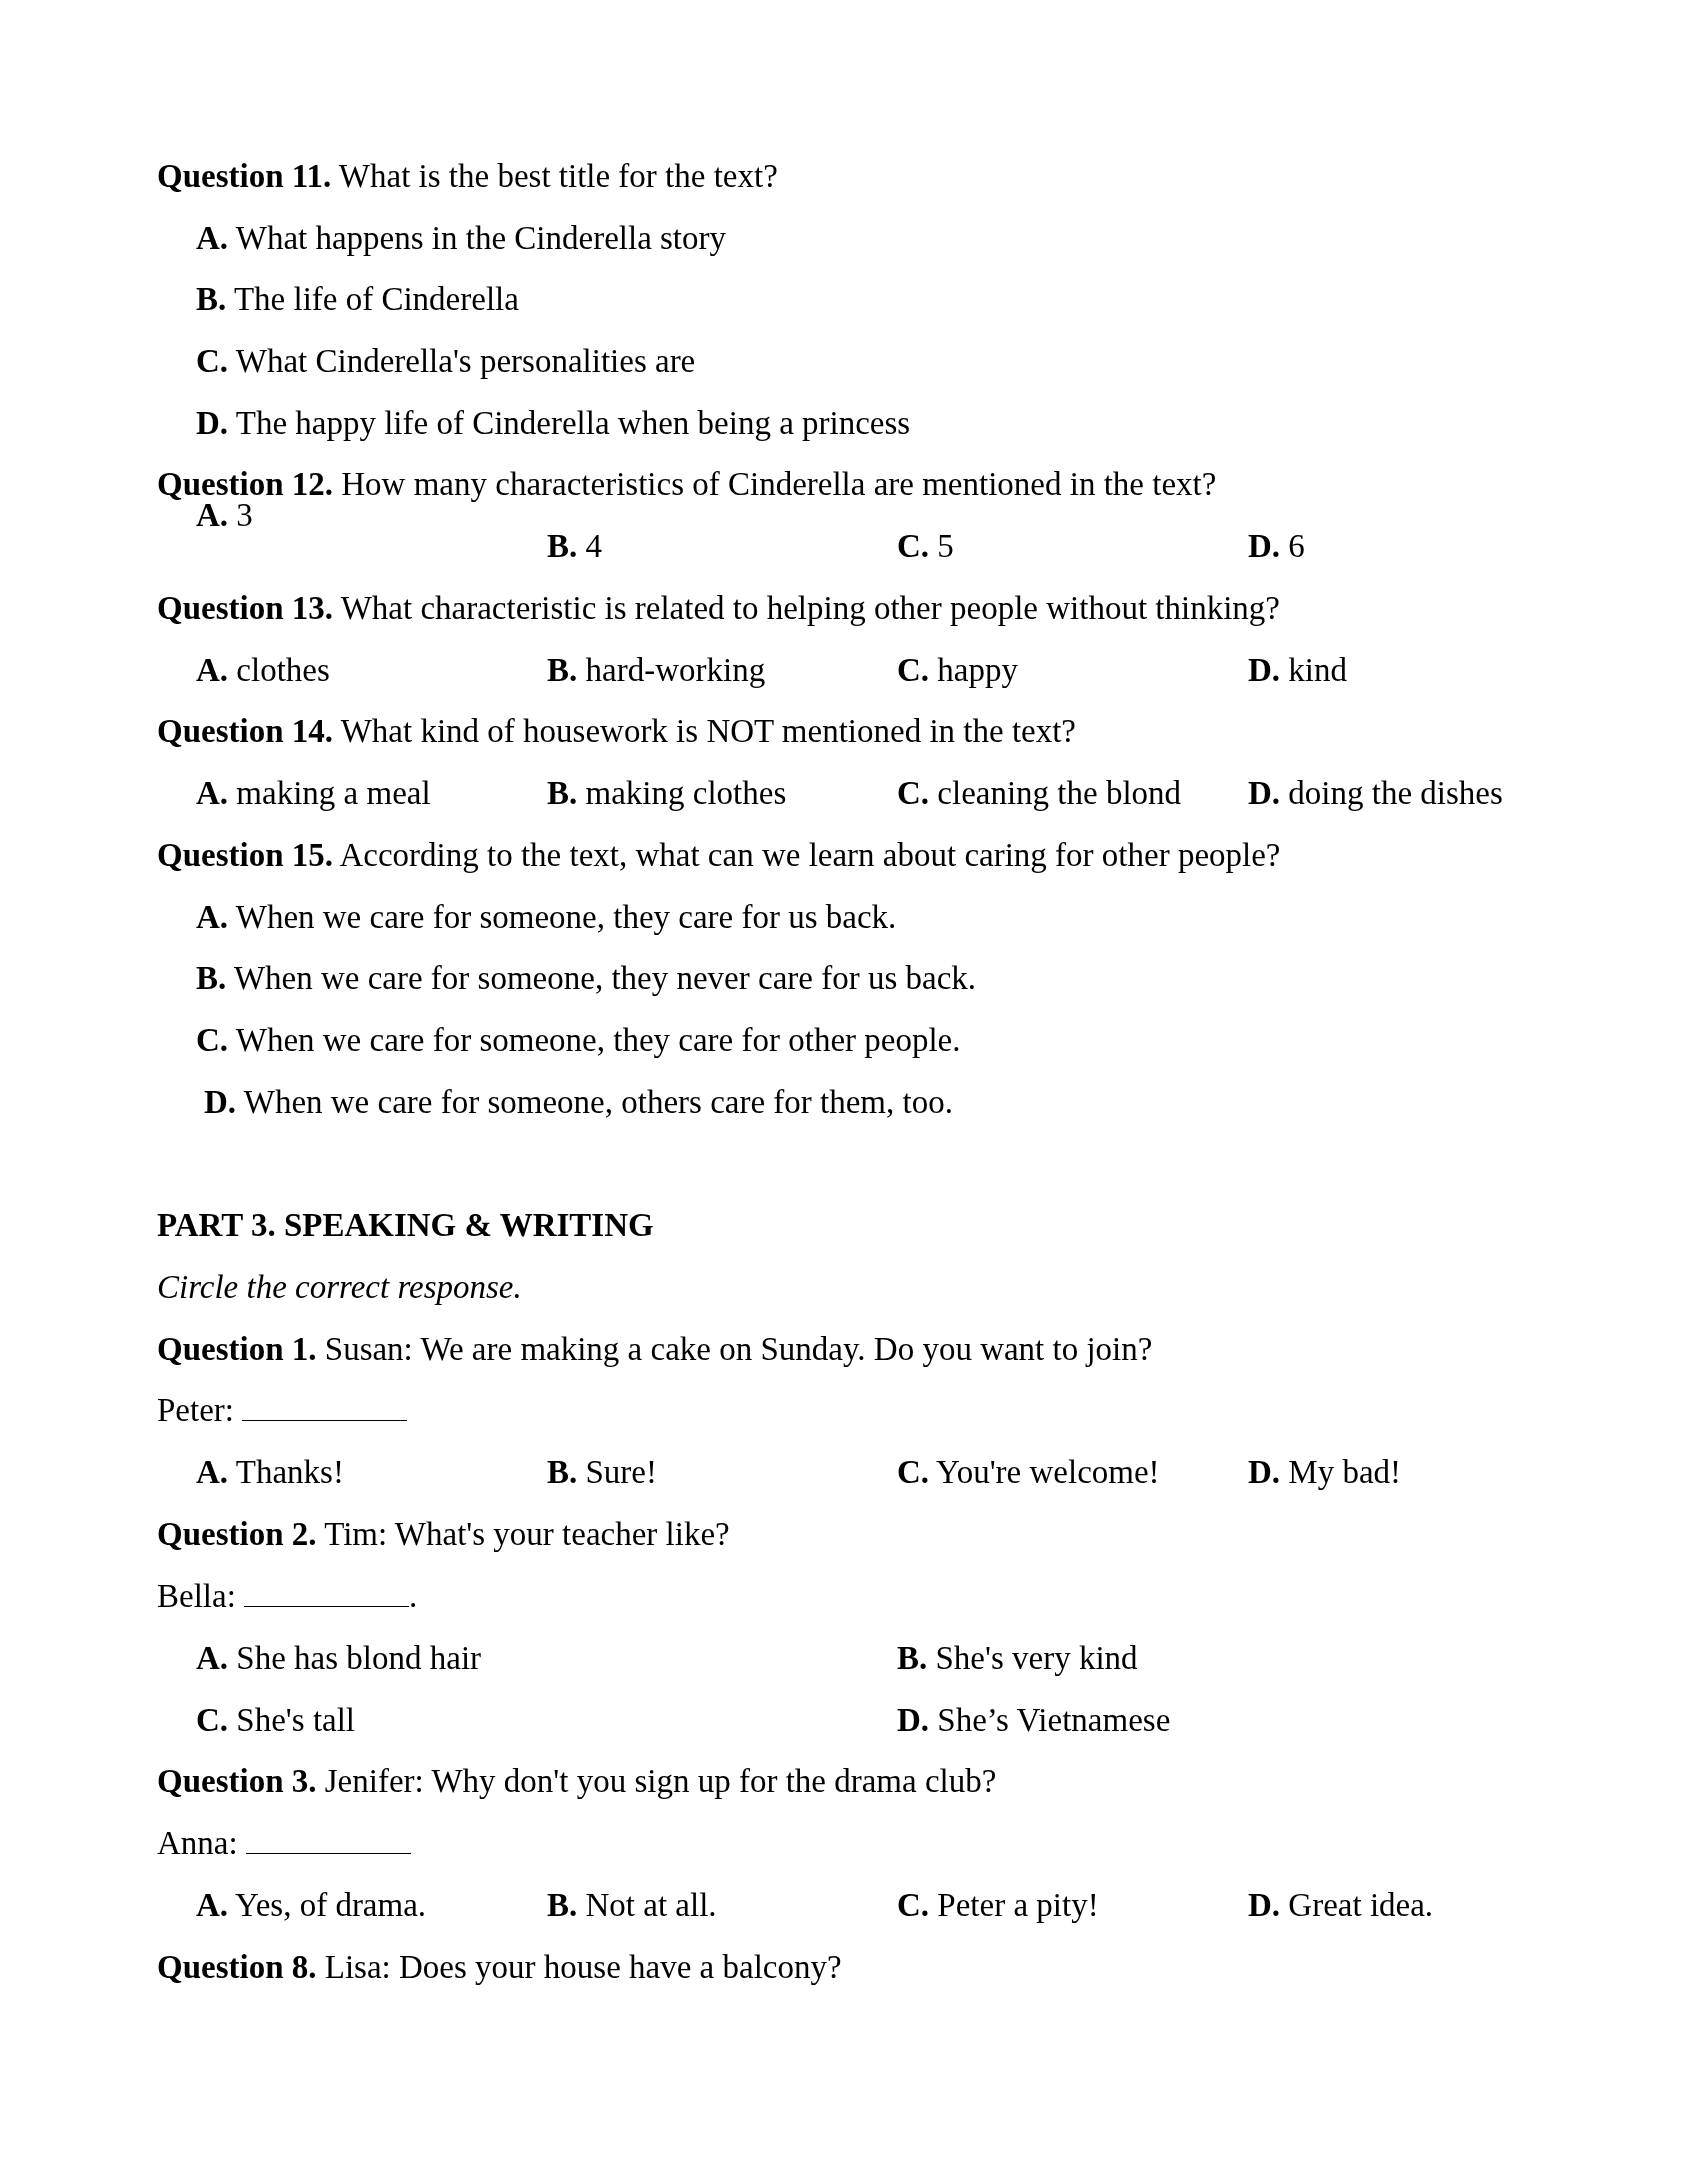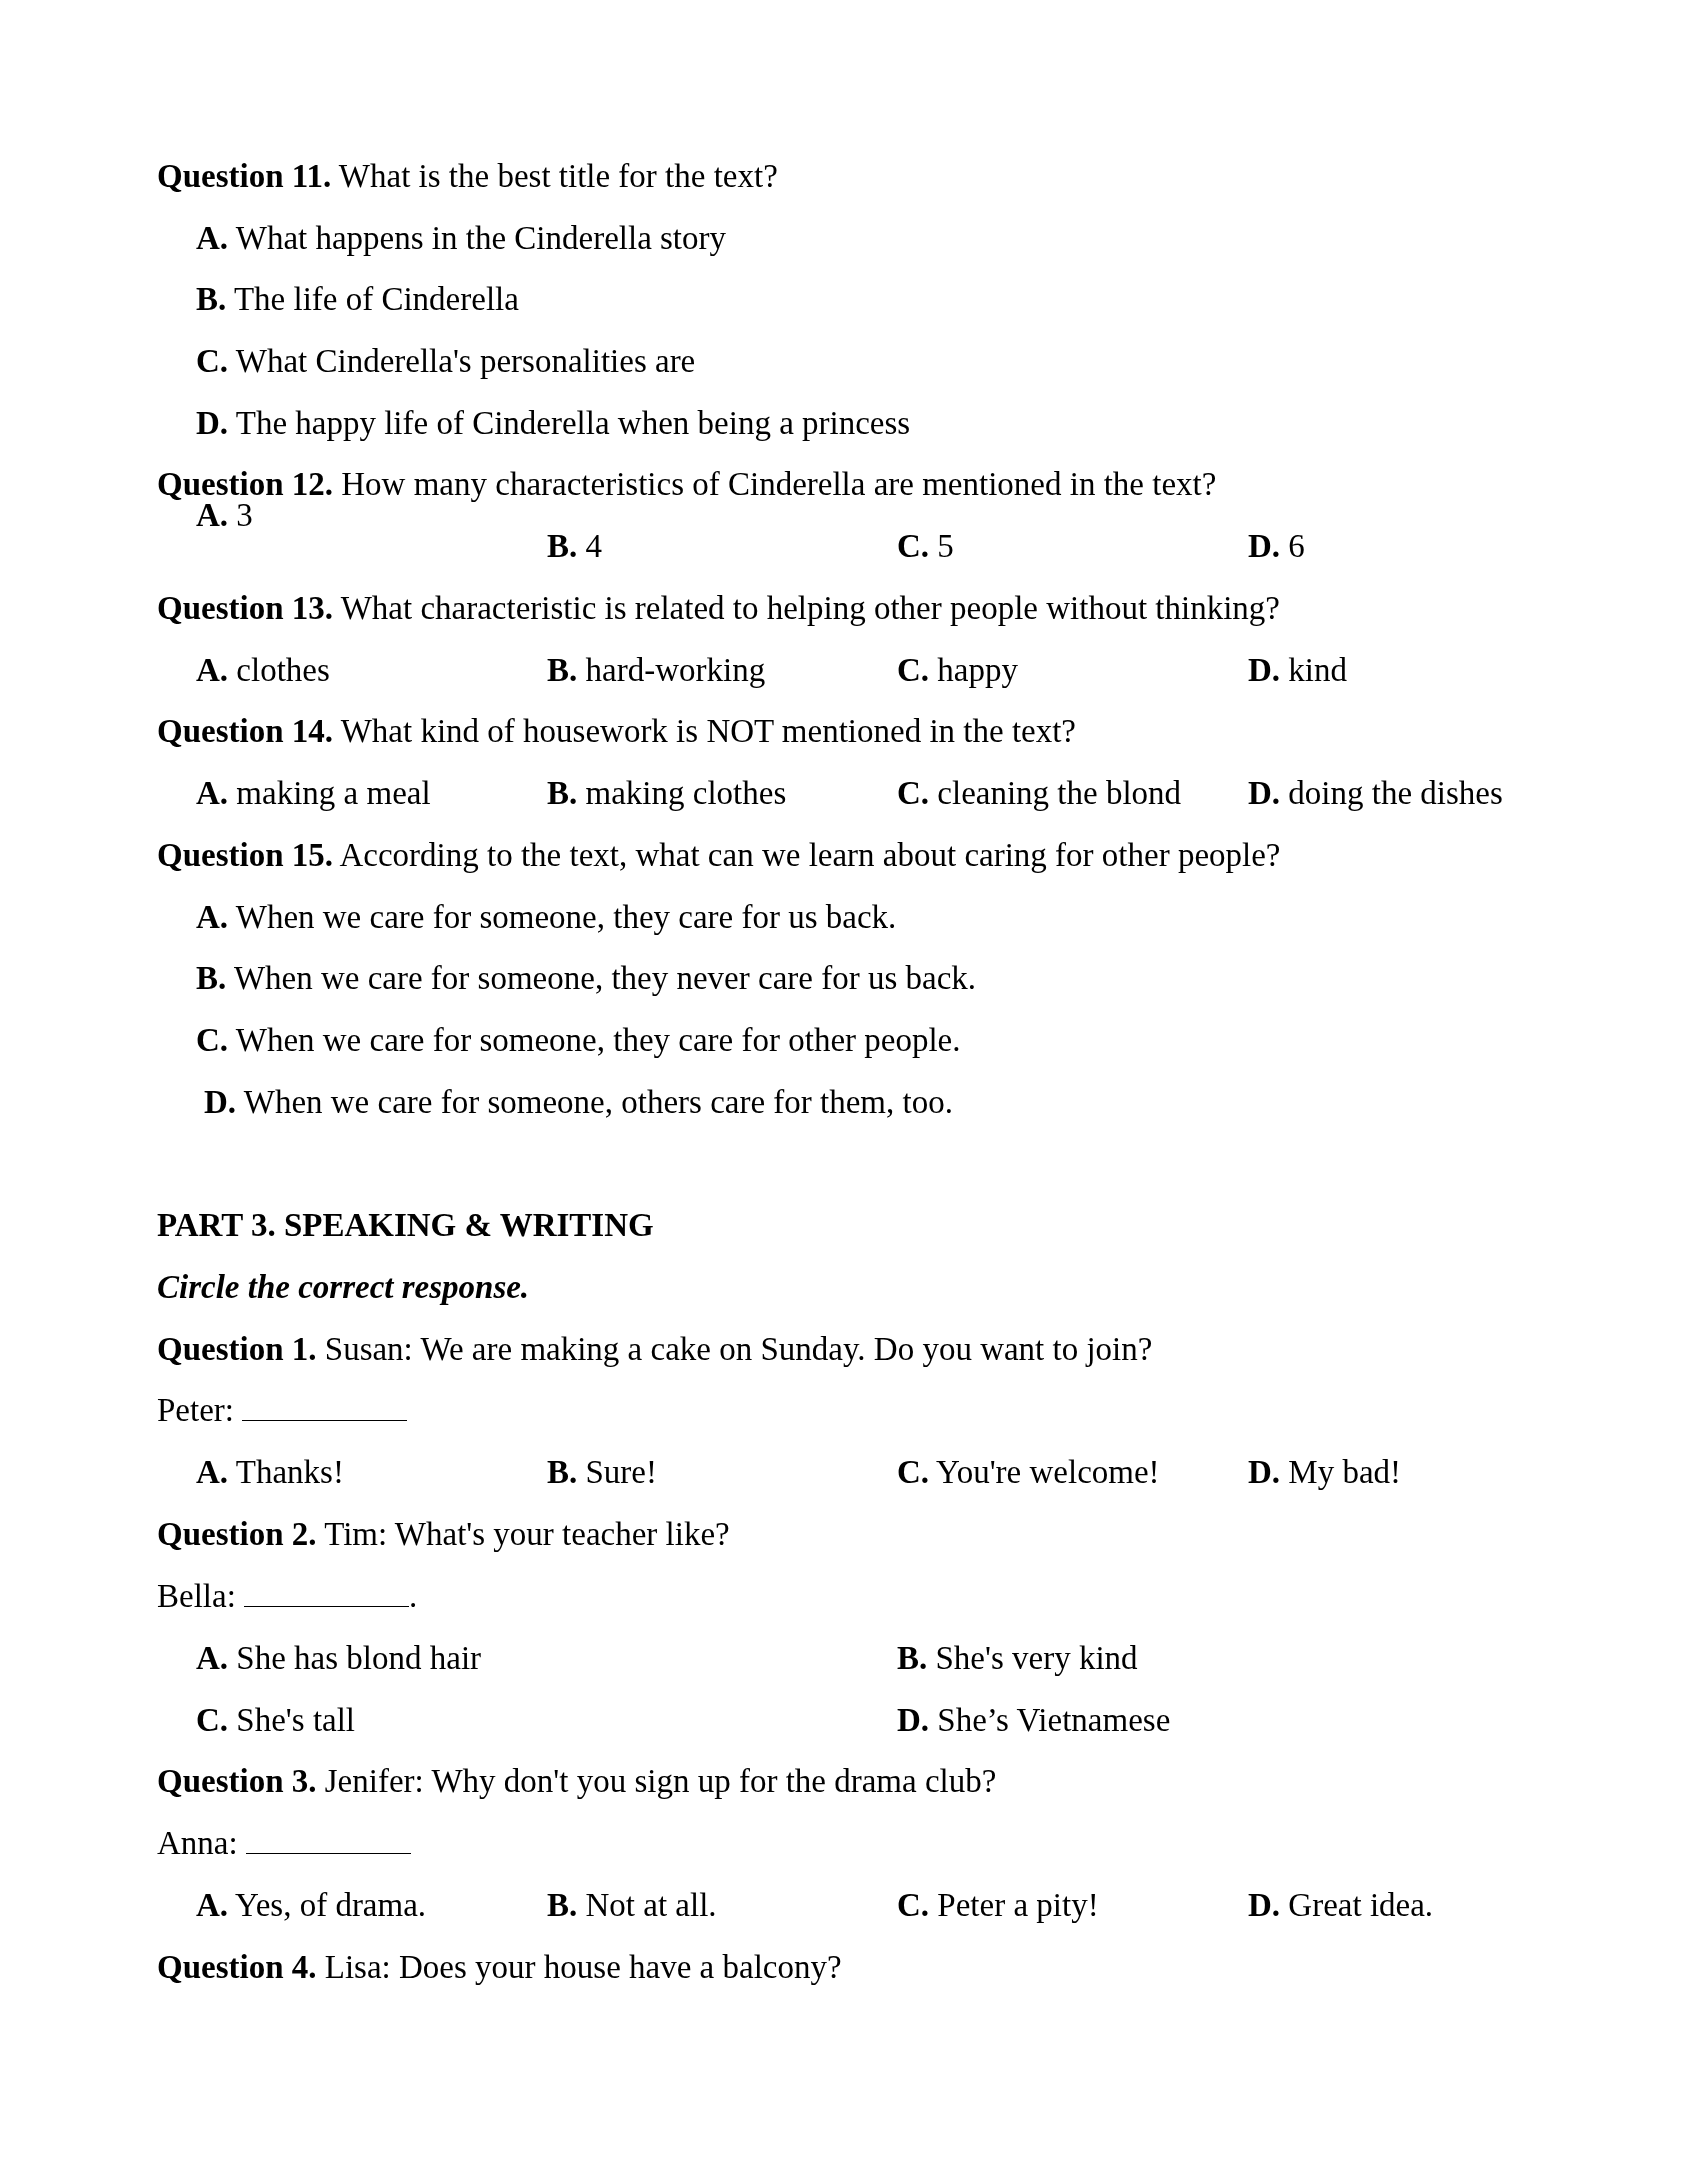--- a/index.html
+++ b/index.html
@@ -2,21 +2,21 @@
 <html style="font-size:12.7px"><head>
 <meta charset="utf-8">
 <style>
   html, body { margin:0; padding:0; background:#ffffff; }
   body { width:1687px; height:2183px; position:relative; overflow:hidden;
          font-family:"Liberation Serif", "DejaVu Serif", serif; color:#000; font-size:33px; }
   .line { position:absolute; left:157px; white-space:pre; line-height:40px; }
   .opt { position:absolute; white-space:pre; line-height:40px; }
   b { font-weight:bold;margin-top:32px; }
   .blank { display:inline-block; width:165px; border-bottom:1.6px solid #000; height:27px; vertical-align:baseline; }
-  .italic-b { font-weight:bold; font-style:italic; }
+  .italic-b { font-weight:normal; font-style:italic; }
 </style>
 </head>
 <body>
 
 <div class="line" style="top:156px"><b>Question 11.</b><span> What is the best title for the text?</span></div>
 <div class="opt" style="left:196px;top:218px"><b>A.</b><span> What happens in the Cinderella story</span></div>
 <div class="opt" style="left:196px;top:279px"><b>B.</b><span> The life of Cinderella</span></div>
 <div class="opt" style="left:196px;top:341px"><b>C.</b><span> What Cinderella's personalities are</span></div>
 <div class="opt" style="left:196px;top:403px"><b>D.</b><span> The happy life of Cinderella when being a princess</span></div>
 
@@ -61,14 +61,14 @@
 <div class="opt" style="left:196px;top:1700px"><b>C.</b><span> She's tall</span></div>
 <div class="opt" style="left:897px;top:1700px"><b>D.</b><span> She’s Vietnamese</span></div>
 
 <div class="line" style="top:1761px"><b>Question 3.</b><span> Jenifer: Why don't you sign up for the drama club?</span></div>
 <div class="line" style="top:1823px"><span>Anna: </span><span class="blank"></span><span></span></div>
 <div class="opt" style="left:196px;top:1885px"><b>A.</b><span> Yes, of drama.</span></div>
 <div class="opt" style="left:547px;top:1885px"><b>B.</b><span> Not at all.</span></div>
 <div class="opt" style="left:897px;top:1885px"><b>C.</b><span> Peter a pity!</span></div>
 <div class="opt" style="left:1248px;top:1885px"><b>D.</b><span> Great idea.</span></div>
 
-<div class="line" style="top:1947px"><b>Question 4.</b><span> Lisa: Does your house have a balcony?</span></div>
+<div class="line" style="top:1947px"><b>Question 8.</b><span> Lisa: Does your house have a balcony?</span></div>
 
 
 </body></html>

